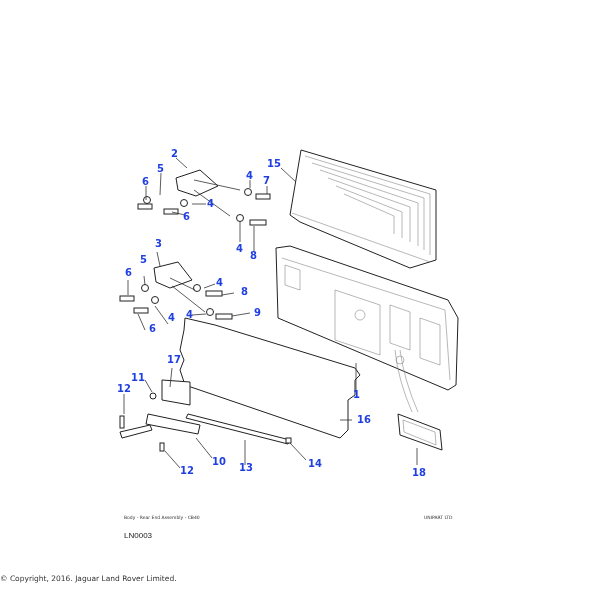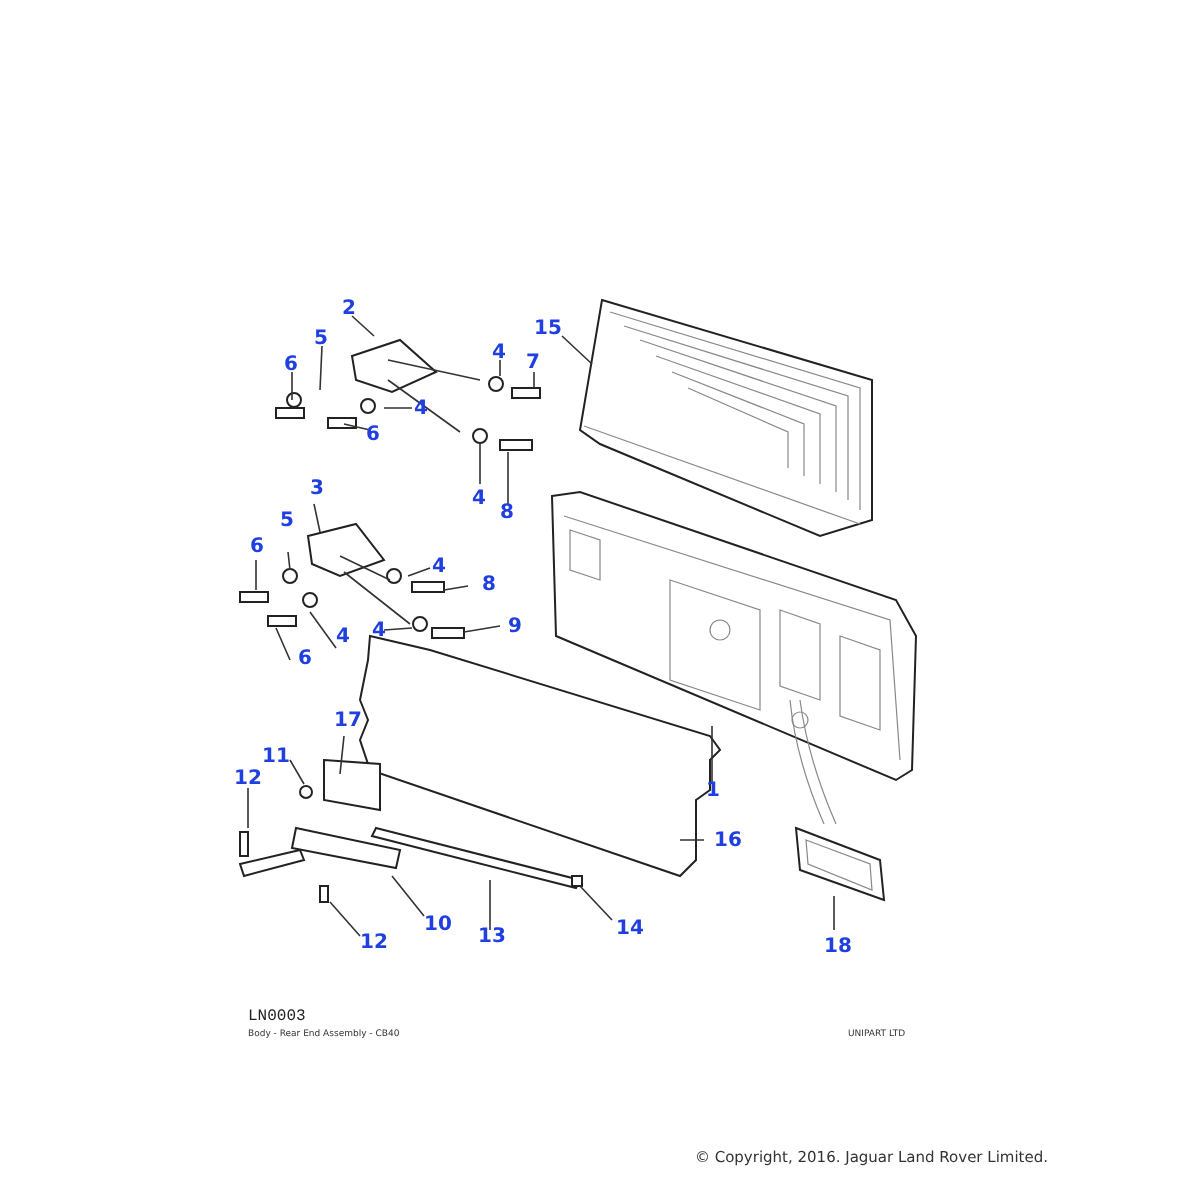--- a/index.html
+++ b/index.html
@@ -2,24 +2,24 @@
 <html><head>
 <meta charset="utf-8">
 <style>
   html, body { margin:0; padding:0; background:#ffffff; }
   body { width:600px; height:600px; position:relative; overflow:hidden; font-family:"DejaVu Sans", sans-serif; }
   #diagram { position:absolute; left:0; top:0; width:600px; height:600px; }
   .callout { font-family:"DejaVu Sans", sans-serif; font-weight:bold; font-size:10px; fill:#1f3fe0; }
   .leader { stroke:#333; stroke-width:0.8; fill:none; }
   .part { stroke:#222; stroke-width:1; fill:#fff; }
   .thin { stroke:#888; stroke-width:0.6; fill:none; }
-  .ref { position:absolute; left:124px; top:504px; font-size:8px; color:#222; font-family:Liberation Mono, monospace; }
+  .ref { position:absolute; left:124px; top:531px; font-size:8px; color:#222; font-family:Liberation Sans, sans-serif; }
   .caption { position:absolute; left:124px; top:515px; font-size:4.5px; color:#333; }
   .maker { position:absolute; left:424px; top:515px; font-size:4.5px; color:#333; }
-  .copyright { position:absolute; left:0; width:524px; top:574px; text-align:right; font-size:7.5px; color:#333; }
+  .copyright { position:absolute; left:0; width:524px; top:574px; text-align:left; font-size:7.5px; color:#333; }
 </style>
 </head>
 <body>
 
 <svg id="diagram" viewBox="0 0 600 600" xmlns="http://www.w3.org/2000/svg">
 
   <g>
     <path class="part" d="M301,150 L436,190 L436,260 L410,268 L300,222 L290,215 Z" stroke-width="1.3"></path>
     <path class="thin" d="M305,156 L430,194 L430,255 M312,163 L424,198 L424,250 M320,170 L418,203 L418,246 M328,178 L410,207 L410,242 M336,186 L402,212 L402,238 M344,194 L394,216 L394,234"></path>
     <path class="thin" d="M292,213 L430,262"></path>

